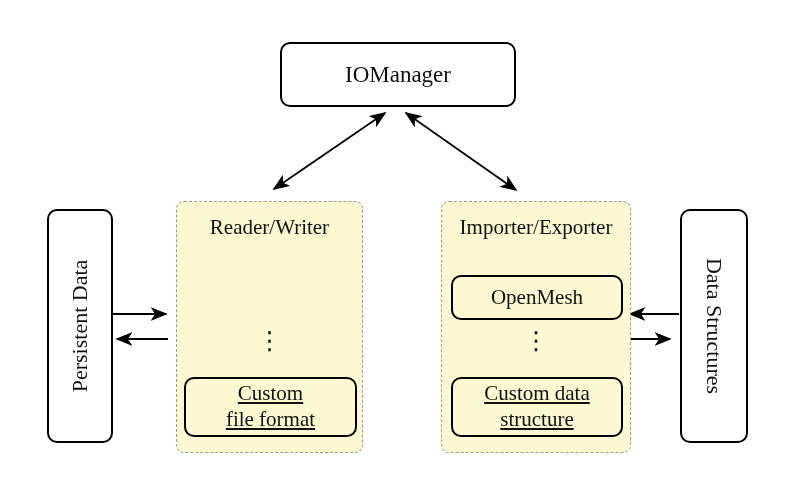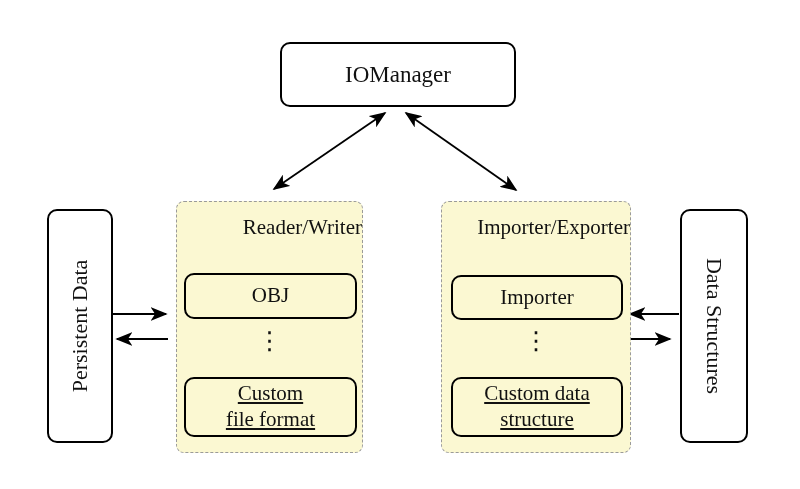--- a/index.html
+++ b/index.html
@@ -62,21 +62,21 @@
     border-radius: 8px;
     box-sizing: border-box;
   }
   .group-rw { left: 176px; width: 187px; }
   .group-ie { left: 441px; width: 190px; }
   .gtitle {
     position: absolute;
     top: 13px;
     left: 0;
     width: 100%;
-    text-align: right;
+    text-align: center;
     font-size: 21px;
   }
   .gnode {
     position: absolute;
     background: #FBF8D2;
     border: 2.5px solid #000000;
     border-radius: 10px;
     box-sizing: border-box;
     display: flex;
     align-items: center;
@@ -126,34 +126,31 @@
   <div class="node node-left">
     <span class="vtext ccw">Persistent Data</span>
   </div>
 
   <div class="node node-right">
     <span class="vtext cw">Data Structures</span>
   </div>
 
   <div class="group group-rw">
     <div class="gtitle">Reader/Writer</div>
-    <div class="gnode top">
-      <span>OBJ</span>
-    </div>
     <div class="dots">⋮</div>
     <div class="gnode bottom">
       <span>Custom
 file format</span>
     </div>
   </div>
 
   <div class="group group-ie">
     <div class="gtitle">Importer/Exporter</div>
     <div class="gnode top">
-      <span>Importer</span>
+      <span>OpenMesh</span>
     </div>
     <div class="dots">⋮</div>
     <div class="gnode bottom">
       <span>Custom data
 structure</span>
     </div>
   </div>
 
 </div>
 

